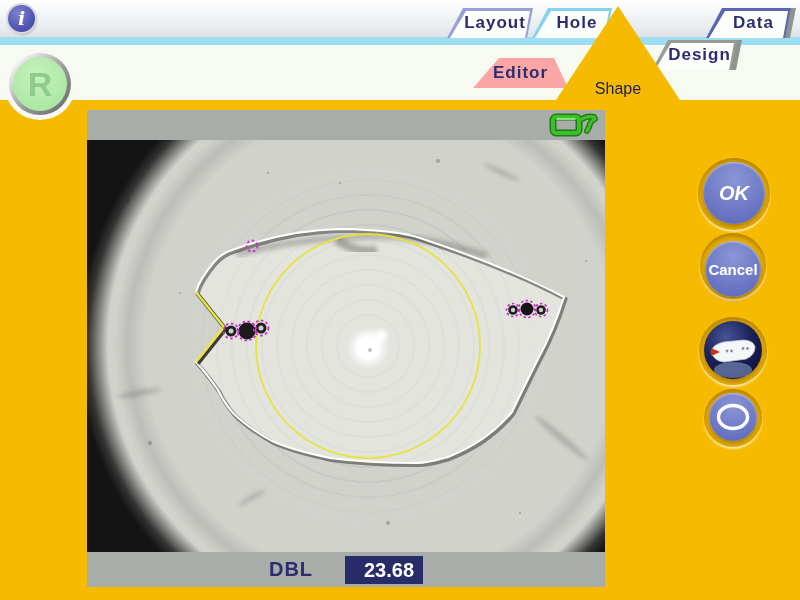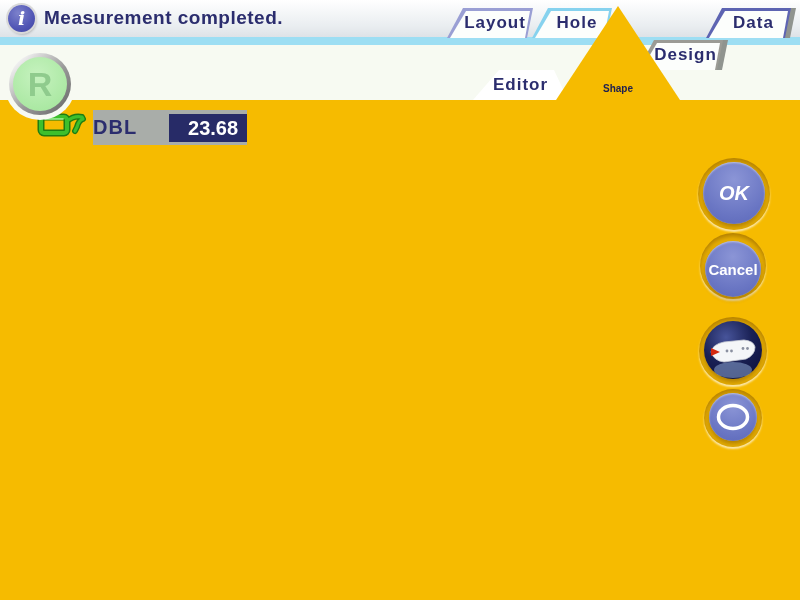--- a/index.html
+++ b/index.html
@@ -26,46 +26,46 @@
   .tab .shadow, .tab .edge, .tab .face { position:absolute; inset:0;
     clip-path:polygon(16px 0%, 100% 0%, calc(100% - 6px) 100%, 0% 100%); }
   .tab .shadow { transform:translateX(5px); background:#90948f; }
   .tab .edge  { }
   .tab .face  { clip-path:polygon(19px 3px, calc(100% - 3px) 3px, calc(100% - 8px) 100%, 3px 100%);
     background:#fcfefc; }
   .tab .lbl { position:absolute; inset:0; display:flex; align-items:center; justify-content:center;
     padding-left:10px; font-size:17px; font-weight:bold; color:#2b2d6e; letter-spacing:1px; }
   #tab-layout { left:447px; width:86px; } #tab-layout .edge { background:#9a9fd4; }
   #tab-hole   { left:532px; width:80px; } #tab-hole .edge { background:#86d2ee; }
-  #tab-design { left:638px; width:85px;margin-top:32px; } #tab-design .edge { background:#9b9b95; }
+  #tab-design { left:652px; width:85px;margin-top:32px; } #tab-design .edge { background:#9b9b95; }
   #tab-data   { left:706px; width:85px; } #tab-data .edge { background:#5d64b2; }
 
   
-  .editor-tab { position:absolute; left:473px; top:70px; width:95px; height:30px; z-index:2;
+  .editor-tab { position:absolute; left:473px; top:58px; width:95px; height:30px; z-index:2;
     clip-path:polygon(26px 0, calc(100% - 14px) 0, 100% 100%, 0 100%);
-    background:#ffffff; display:flex; align-items:center; justify-content:center;
+    background:#fca5a5; display:flex; align-items:center; justify-content:center;
     font-size:17px; font-weight:bold; color:#2b2d6e; letter-spacing:1px; cursor:pointer; }
   .shape-imager-tab { position:absolute; left:556px; top:6px; width:124px; height:94px; z-index:4;
     clip-path:polygon(50% 0, 0 100%, 100% 100%); background:#f6bb00; cursor:pointer; }
   .shape-imager-tab .txt { position:absolute; left:0; right:0; bottom:2px; text-align:center;
-    font-size:10px; font-weight:bold; color:#20224f; line-height:19px; }
+    font-size:16px; font-weight:normal; color:#20224f; line-height:19px; }
 
   
   .r-button { position:absolute; left:4px; top:48px; width:72px; height:72px; z-index:3; cursor:pointer; }
   .r-button .halo { position:absolute; inset:0; border-radius:50%; background:#f7faf2; }
   .r-button .ring { position:absolute; left:5px; top:5px; width:62px; height:62px; border-radius:50%;
     background:linear-gradient(135deg,#fafafa 10%, #9a9a9a 55%, #6f6f6f 90%); }
   .r-button .face { position:absolute; left:9px; top:9px; width:54px; height:54px; border-radius:50%;
     background:radial-gradient(circle at 45% 35%, #c6f2bf, #aae8a2 75%, #9cdf94);
     display:flex; align-items:center; justify-content:center; }
   .r-button .face span { font-size:34px; font-weight:bold; color:#8fcb8d; }
 
   
-  .panel { position:absolute; left:87px; top:110px; width:478px; height:477px; z-index:2;
-    display:flex; flex-direction:row;margin-left:6px; }
+  .panel { position:absolute; left:87px; top:110px; width:518px; height:477px; z-index:2;
+    display:flex; flex-direction:column; }
   .panel-bar-top { height:30px; background:#a9ada9; position:relative; }
   .glasses-btn { position:absolute; right:6px; top:1px; width:50px; height:30px; cursor:pointer; }
   .camera { position:relative; height:412px; background:#d2d2cd; overflow:hidden; }
   .cam-rings { position:absolute; left:101px; top:26px; width:360px; height:360px; border-radius:50%;
     background:
       radial-gradient(circle at 50% 50%, rgba(210,210,205,0) 0 55%, #d2d2cd 72%),
       repeating-radial-gradient(circle at 50% 50%, rgba(0,0,0,0.045) 0 2px, rgba(0,0,0,0) 2px 15px); }
   .smudge { position:absolute; border-radius:50%; filter:blur(2px); background:rgba(55,55,50,.22); }
   .s1 { left:440px; top:295px; width:70px; height:7px; transform:rotate(40deg); }
   .s2 { left:30px; top:250px; width:45px; height:6px; transform:rotate(-10deg); }
@@ -105,21 +105,20 @@
   #well-lens   { left:699px; top:317px; width:68px; height:68px; }
   #btn-lens    { left:704px; top:321px; width:58px; height:58px; background:none; box-shadow:0 3px 4px rgba(110,70,0,.45); }
   #well-ring   { left:704px; top:389px; width:58px; height:58px; }
   #btn-ring    { left:709px; top:393px; width:48px; height:48px; }
 </style>
 </head>
 <body>
 
 <div class="status-bar">
   <div class="info-icon">i</div>
-  <div class="status-text">Measurement completed.</div>
 </div>
 <div class="blue-strip"></div>
 <div class="white-band"></div>
 
 <div class="tab" id="tab-layout">
   <div class="edge"></div>
     <div class="face"></div>
   <div class="lbl">Layout</div>
 </div>
 <div class="tab" id="tab-hole">

